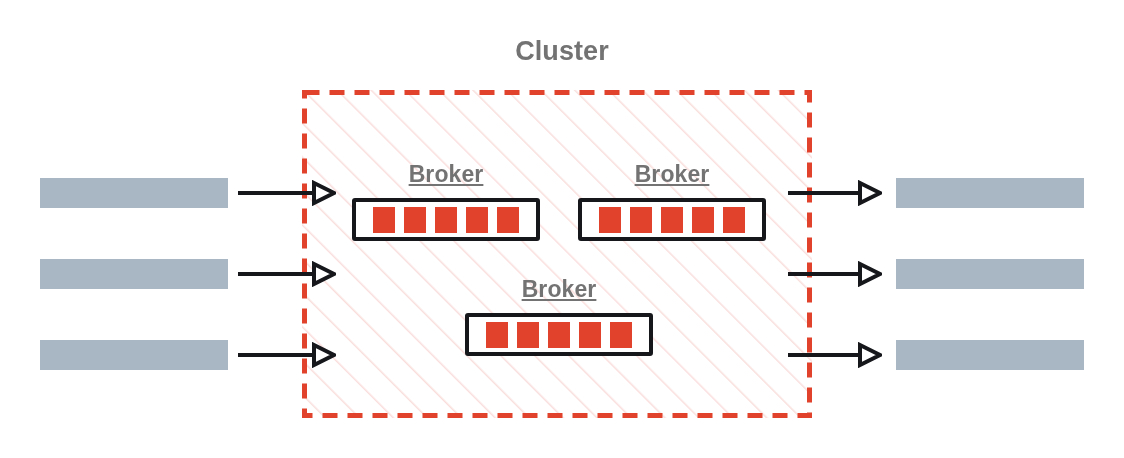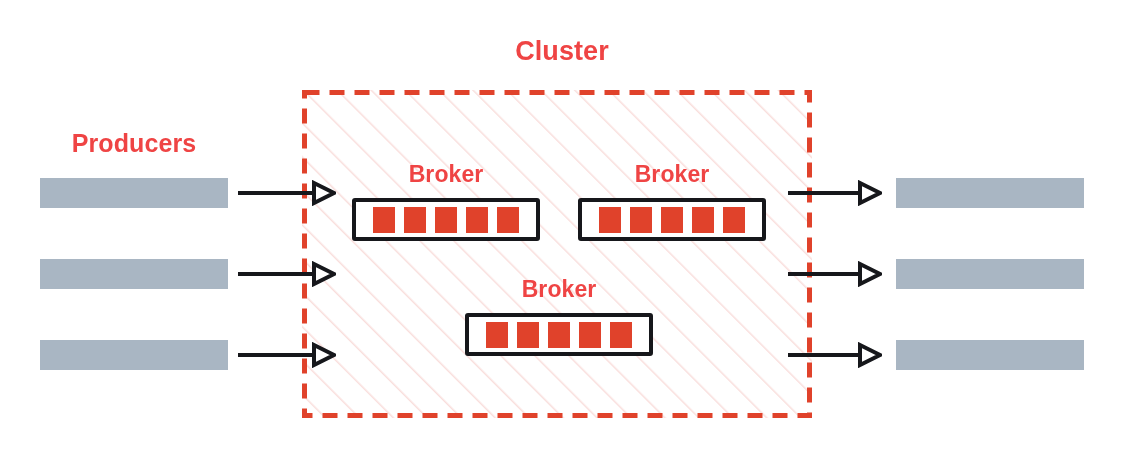--- a/index.html
+++ b/index.html
@@ -16,21 +16,21 @@
     position: relative;
     width: 1124px;
     height: 458px;
     background: #ffffff;
     overflow: hidden;
   }
 
   
   .label {
     position: absolute;
-    color: #ef4444;
+    color: #737373;
     font-weight: 600;
     letter-spacing: 0.1px;
     white-space: nowrap;
     text-align: center;
     line-height: 1;
     user-select: none;
   }
   #cluster-title {
     left: 0;
     right: 0;
@@ -45,20 +45,21 @@
   }
   #consumers-title {
     left: 896px;
     width: 188px;
     top: 131px;
     font-size: 25px;
   }
   .broker-title {
     font-size: 23px;
     top: 163px;
+    text-decoration: underline;
   }
   #broker-title-0 { left: 352px; width: 188px; }
   #broker-title-1 { left: 578px; width: 188px; }
   #broker-title-2 { left: 465px; width: 188px; top: 278px; }
 
   
   #cluster-box {
     position: absolute;
     left: 302px;
     top: 90px;
@@ -142,21 +143,20 @@
         <rect x="0" y="0" width="510" height="328" fill="url(#hatchPattern)"></rect>
       </svg>
     </div>
     <div id="cluster-border">
       <svg width="510" height="328" viewBox="0 0 510 328" aria-hidden="true">
         <rect x="2.5" y="2.5" width="505" height="323" fill="none" stroke="#e0422b" stroke-width="5" stroke-dasharray="15 10" stroke-linecap="butt"></rect>
       </svg>
     </div>
   </div>
 
-  <div class="label" id="producers-title">Producers</div>
 
   <div class="endpoint-bar left-col row-0"></div>
   <div class="endpoint-bar left-col row-1"></div>
   <div class="endpoint-bar left-col row-2"></div>
 
   <div class="arrow arrow-in r0">
     <svg width="98" height="26" viewBox="0 0 98 26" aria-hidden="true">
       <line x1="0" y1="13" x2="78" y2="13" stroke="#16171b" stroke-width="4"></line>
       <polygon points="76,3 96,13 76,23" fill="#ffffff" stroke="#16171b" stroke-width="4" stroke-linejoin="miter"></polygon>
     </svg>

